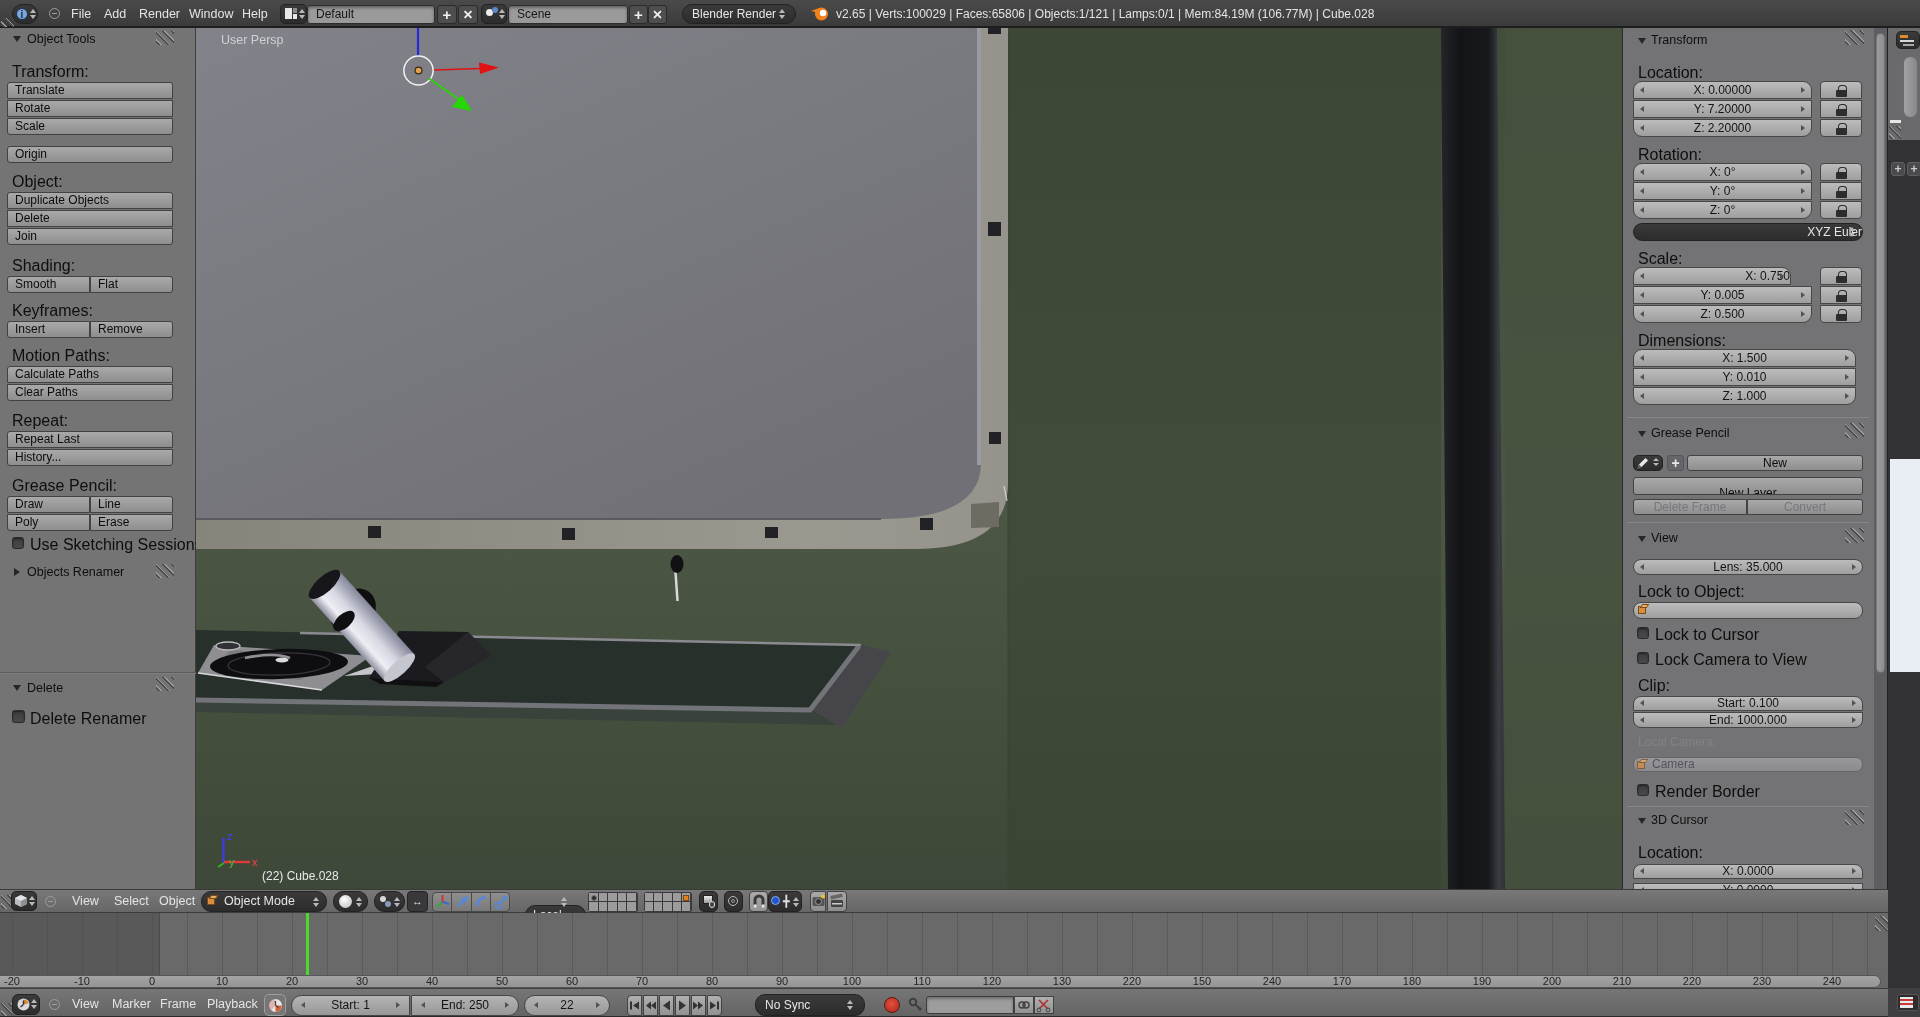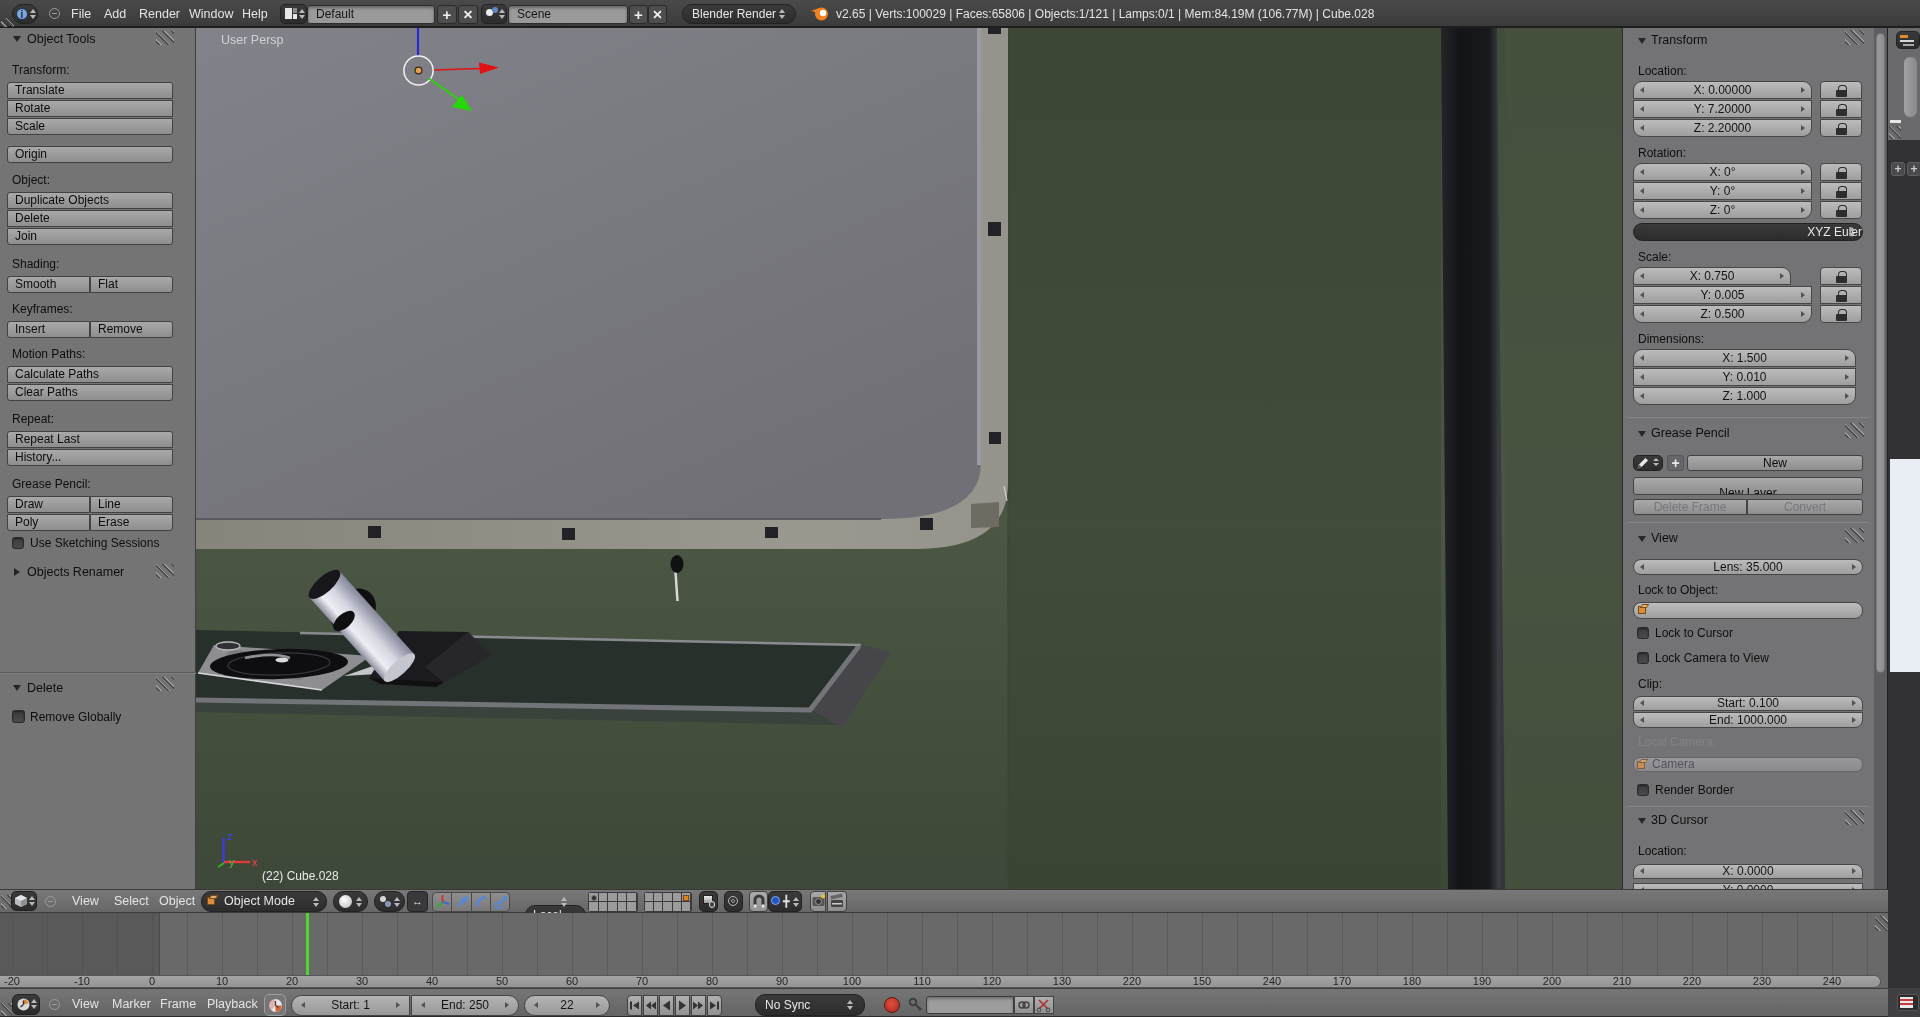--- a/index.html
+++ b/index.html
@@ -4,21 +4,21 @@
 html,body{width:1920px;height:1017px;overflow:hidden;background:#323234;}
 #page{position:relative;width:1920px;height:1017px;}
 .abs{position:absolute;}
 .hatch{background:repeating-linear-gradient(45deg,transparent 0 2px,#4a4a4a 2px 3.5px,#9a9a9a 3.5px 4.5px,transparent 4.5px 6px);}
 
 .pill{background:linear-gradient(#3a3a3a,#2c2c2c);border:1px solid #222;border-radius:10px;color:#e6e6e6;font-size:12px;}
 .pill4{background:linear-gradient(#3a3a3a,#2c2c2c);border:1px solid #222;border-radius:5px;color:#e6e6e6;font-size:12px;}
 
 .btn{background:linear-gradient(#a9a9a9,#8e8e8e);border:1px solid #424242;border-radius:3px;color:#0c0c0c;font-size:12px;line-height:15px;padding-left:7px;overflow:hidden;white-space:nowrap;}
 .fld{background:linear-gradient(#bcbcbc,#9e9e9e);border:1px solid #474747;color:#141414;font-size:12px;text-align:center;overflow:hidden;white-space:nowrap;}
-.lbl{color:#0e0e0e;font-size:12px;white-space:nowrap;}
+.lbl{color:#0e0e0e;font-size:16px;white-space:nowrap;}
 .glbl{color:#82828a;font-size:12px;white-space:nowrap;}
 .wtx{color:#e4e4e4;font-size:12.5px;white-space:nowrap;text-align:right;}
 .cb{background:linear-gradient(#3c3c3e,#4a4a4c);border:1px solid #2a2a2a;border-radius:2.5px;box-shadow:inset 0 1px 2px rgba(0,0,0,.45);}
 .tri-d{width:0;height:0;border-left:4.5px solid transparent;border-right:4.5px solid transparent;border-top:6px solid #26262a;}
 .tri-r{width:0;height:0;border-top:4.5px solid transparent;border-bottom:4.5px solid transparent;border-left:6px solid #26262a;}
 .al{position:absolute;left:6px;top:50%;margin-top:-3.5px;width:0;height:0;border-top:3.5px solid transparent;border-bottom:3.5px solid transparent;border-right:4.5px solid #515156;}
 .ar{position:absolute;right:6px;top:50%;margin-top:-3.5px;width:0;height:0;border-top:3.5px solid transparent;border-bottom:3.5px solid transparent;border-left:4.5px solid #515156;}
 .ud{position:absolute;width:7px;}
 .ud i{display:block;width:0;height:0;border-left:3.5px solid transparent;border-right:3.5px solid transparent;}
 .ud .u{border-bottom:4px solid #b9b9b9;margin-bottom:2px;}
@@ -118,21 +118,21 @@
  <div class="cb abs" style="left:12px;top:509px;width:12px;height:12px;"></div>
  <div class="lbl abs" style="left:30px;top:508px;">Use Sketching Sessions</div>
  <div class="abs tri-r" style="left:14px;top:540px;"></div>
  <div class="lbl abs" style="left:27px;top:537px;font-size:12.5px;">Objects Renamer</div>
  <div class="abs hatch" style="left:156px;top:536px;width:18px;height:14px;"></div>
  <div class="abs" style="left:0;top:644px;width:196px;height:2px;background:#5c5c5c;border-bottom:1px solid #7e7e7e;"></div>
  <div class="abs tri-d" style="left:13px;top:657px;"></div>
  <div class="lbl abs" style="left:27px;top:653px;font-size:12.5px;">Delete</div>
  <div class="abs hatch" style="left:156px;top:649px;width:18px;height:14px;"></div>
  <div class="cb abs" style="left:12px;top:682px;width:13px;height:13px;"></div>
- <div class="lbl abs" style="left:30px;top:682px;">Remove Globally</div>
+ <div class="lbl abs" style="left:30px;top:682px;">Delete Renamer</div>
 </div>
 
 <svg class="abs" style="left:196px;top:28px;" width="1426" height="861" viewBox="196 28 1426 861" font-family="Liberation Sans, sans-serif">
 <defs>
  <linearGradient id="gGreen" x1="0" y1="0" x2="0" y2="1">
   <stop offset="0" stop-color="#414c3a"></stop>
           <stop offset="0.58" stop-color="#4b5644"></stop>
           <stop offset="1" stop-color="#3e4838"></stop>
  </linearGradient>
  <linearGradient id="gBand" x1="0" y1="0" x2="1" y2="0">
@@ -260,21 +260,21 @@
       </div>
  <div class="fld abs" style="left:197px;top:173px;width:42px;height:18px;border-radius:0 0 4px 4px;">
         <s class="lock" style="left:14px;top:3px;"></s>
       </div>
  <div class="abs pill" style="left:10px;top:195px;width:230px;height:18px;border-radius:9px;line-height:16px;padding-left:10px;font-size:12px;text-align:right;">XYZ Euler</div>
  <div class="ud" style="left:226px;top:199px;">
         <i class="u"></i>
         <i class="d"></i>
       </div>
  <div class="lbl abs" style="left:15px;top:222px;">Scale:</div>
- <div class="fld abs" style="left:10px;top:239px;width:158px;height:18px;border-radius:9px 9px 0 0;line-height:16px;">X: 0.750<s class="al"></s><s class="ar"></s></div>
+ <div class="fld abs" style="left:10px;top:239px;width:158px;height:18px;border-radius:9px 9px 0 0;line-height:16px;text-align:right;">X: 0.750<s class="al"></s><s class="ar"></s></div>
  <div class="fld abs" style="left:10px;top:258px;width:179px;height:18px;line-height:16px;">Y: 0.005<s class="al"></s><s class="ar"></s></div>
  <div class="fld abs" style="left:10px;top:277px;width:179px;height:18px;border-radius:0 0 9px 9px;line-height:16px;">Z: 0.500<s class="al"></s><s class="ar"></s></div>
  <div class="fld abs" style="left:197px;top:239px;width:42px;height:18px;border-radius:4px 4px 0 0;">
         <s class="lock" style="left:14px;top:3px;"></s>
       </div>
  <div class="fld abs" style="left:197px;top:258px;width:42px;height:18px;">
         <s class="lock" style="left:14px;top:3px;"></s>
       </div>
  <div class="fld abs" style="left:197px;top:277px;width:42px;height:18px;border-radius:0 0 4px 4px;">
         <s class="lock" style="left:14px;top:3px;"></s>

